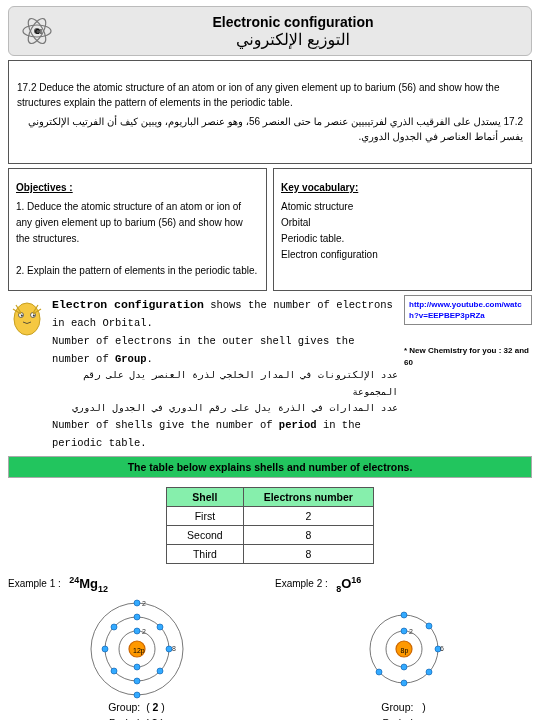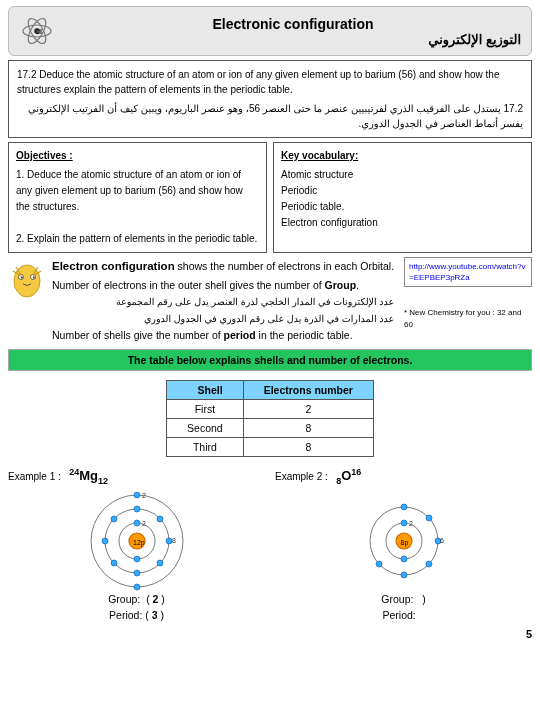--- a/index.html
+++ b/index.html
@@ -30,71 +30,72 @@
     }
     .header-text {
       text-align: center;
       flex: 1;
     }
     .header-title-en {
       font-size: 14px;
       font-weight: bold;
     }
     .header-title-ar {
-      font-size: 13px;
-      font-weight: bold;
+      font-size: 16px;
+      font-weight: normal;
       direction: rtl;
-      text-align: right;
     }
 
     
     .info-box {
       border: 1px solid #555;
       margin: 4px 8px;
-      padding: 6px 8px;
+      padding: 19px 8px;
       font-size: 10px;
       line-height: 1.5;
     }
     .info-box .en { direction: ltr; }
     .info-box .ar { direction: rtl; text-align: right; margin-top: 4px; }
 
     
     .two-col {
       display: flex;
       margin: 4px 8px;
       gap: 6px;
     }
     .two-col .col {
       border: 1px solid #555;
-      padding: 5px 7px;
+      padding: 11px 7px;
       flex: 1;
       font-size: 10px;
       line-height: 1.6;
     }
     .two-col .col .col-title {
       font-weight: bold;
       text-decoration: underline;
       margin-bottom: 3px;
     }
 
     
     .electron-section {
       display: flex;
       gap: 6px;
       margin: 4px 8px;
     }
     .electron-left {
       flex: 1;
       font-size: 10.5px;
       line-height: 1.7;
+      font-family: Liberation Mono, monospace;
     }
     .electron-right {
       width: 128px;
       font-size: 8.5px;
       line-height: 1.4;
+      font-weight: bold;
     }
     .link-box {
       border: 1px solid #888;
       padding: 3px 4px;
       margin-bottom: 4px;
       color: #00f;
       word-break: break-all;
       font-size: 8px;
     }
     .ref-label {
@@ -118,23 +119,22 @@
       margin: 5px auto;
       border-collapse: collapse;
       font-size: 10.5px;
     }
     .shells-table th, .shells-table td {
       border: 1px solid #555;
       padding: 3px 20px;
       text-align: center;
     }
     .shells-table th {
-      background: #7dd3fc;
-      font-weight: bold;
-      text-align: right;
+      background: #86efac;
+      font-weight: bold;
     }
 
     
     .examples-row {
       display: flex;
       margin: 5px 8px;
       gap: 10px;
     }
     .example-box {
       flex: 1;
@@ -195,21 +195,21 @@
 <div class="two-col">
   <div class="col">
     <div class="col-title">Objectives :</div>
     <div>1.   Deduce the atomic structure of an atom or ion of any given element up to barium (56) and show how the structures.</div>
     <br>
     <div>2.  Explain the pattern of elements in the periodic table.</div>
   </div>
   <div class="col">
     <div class="col-title">Key vocabulary:</div>
     <div>Atomic structure</div>
-    <div>Periodic</div>
+    <div>Orbital</div>
     <div>Periodic table.</div>
     <div>Electron configuration</div>
   </div>
 </div>
 
 <div class="electron-section">
   <div class="electron-left">
 
     <div style="display:flex;gap:6px;align-items:flex-start;">
       <div style="flex-shrink:0;margin-top:2px;">

